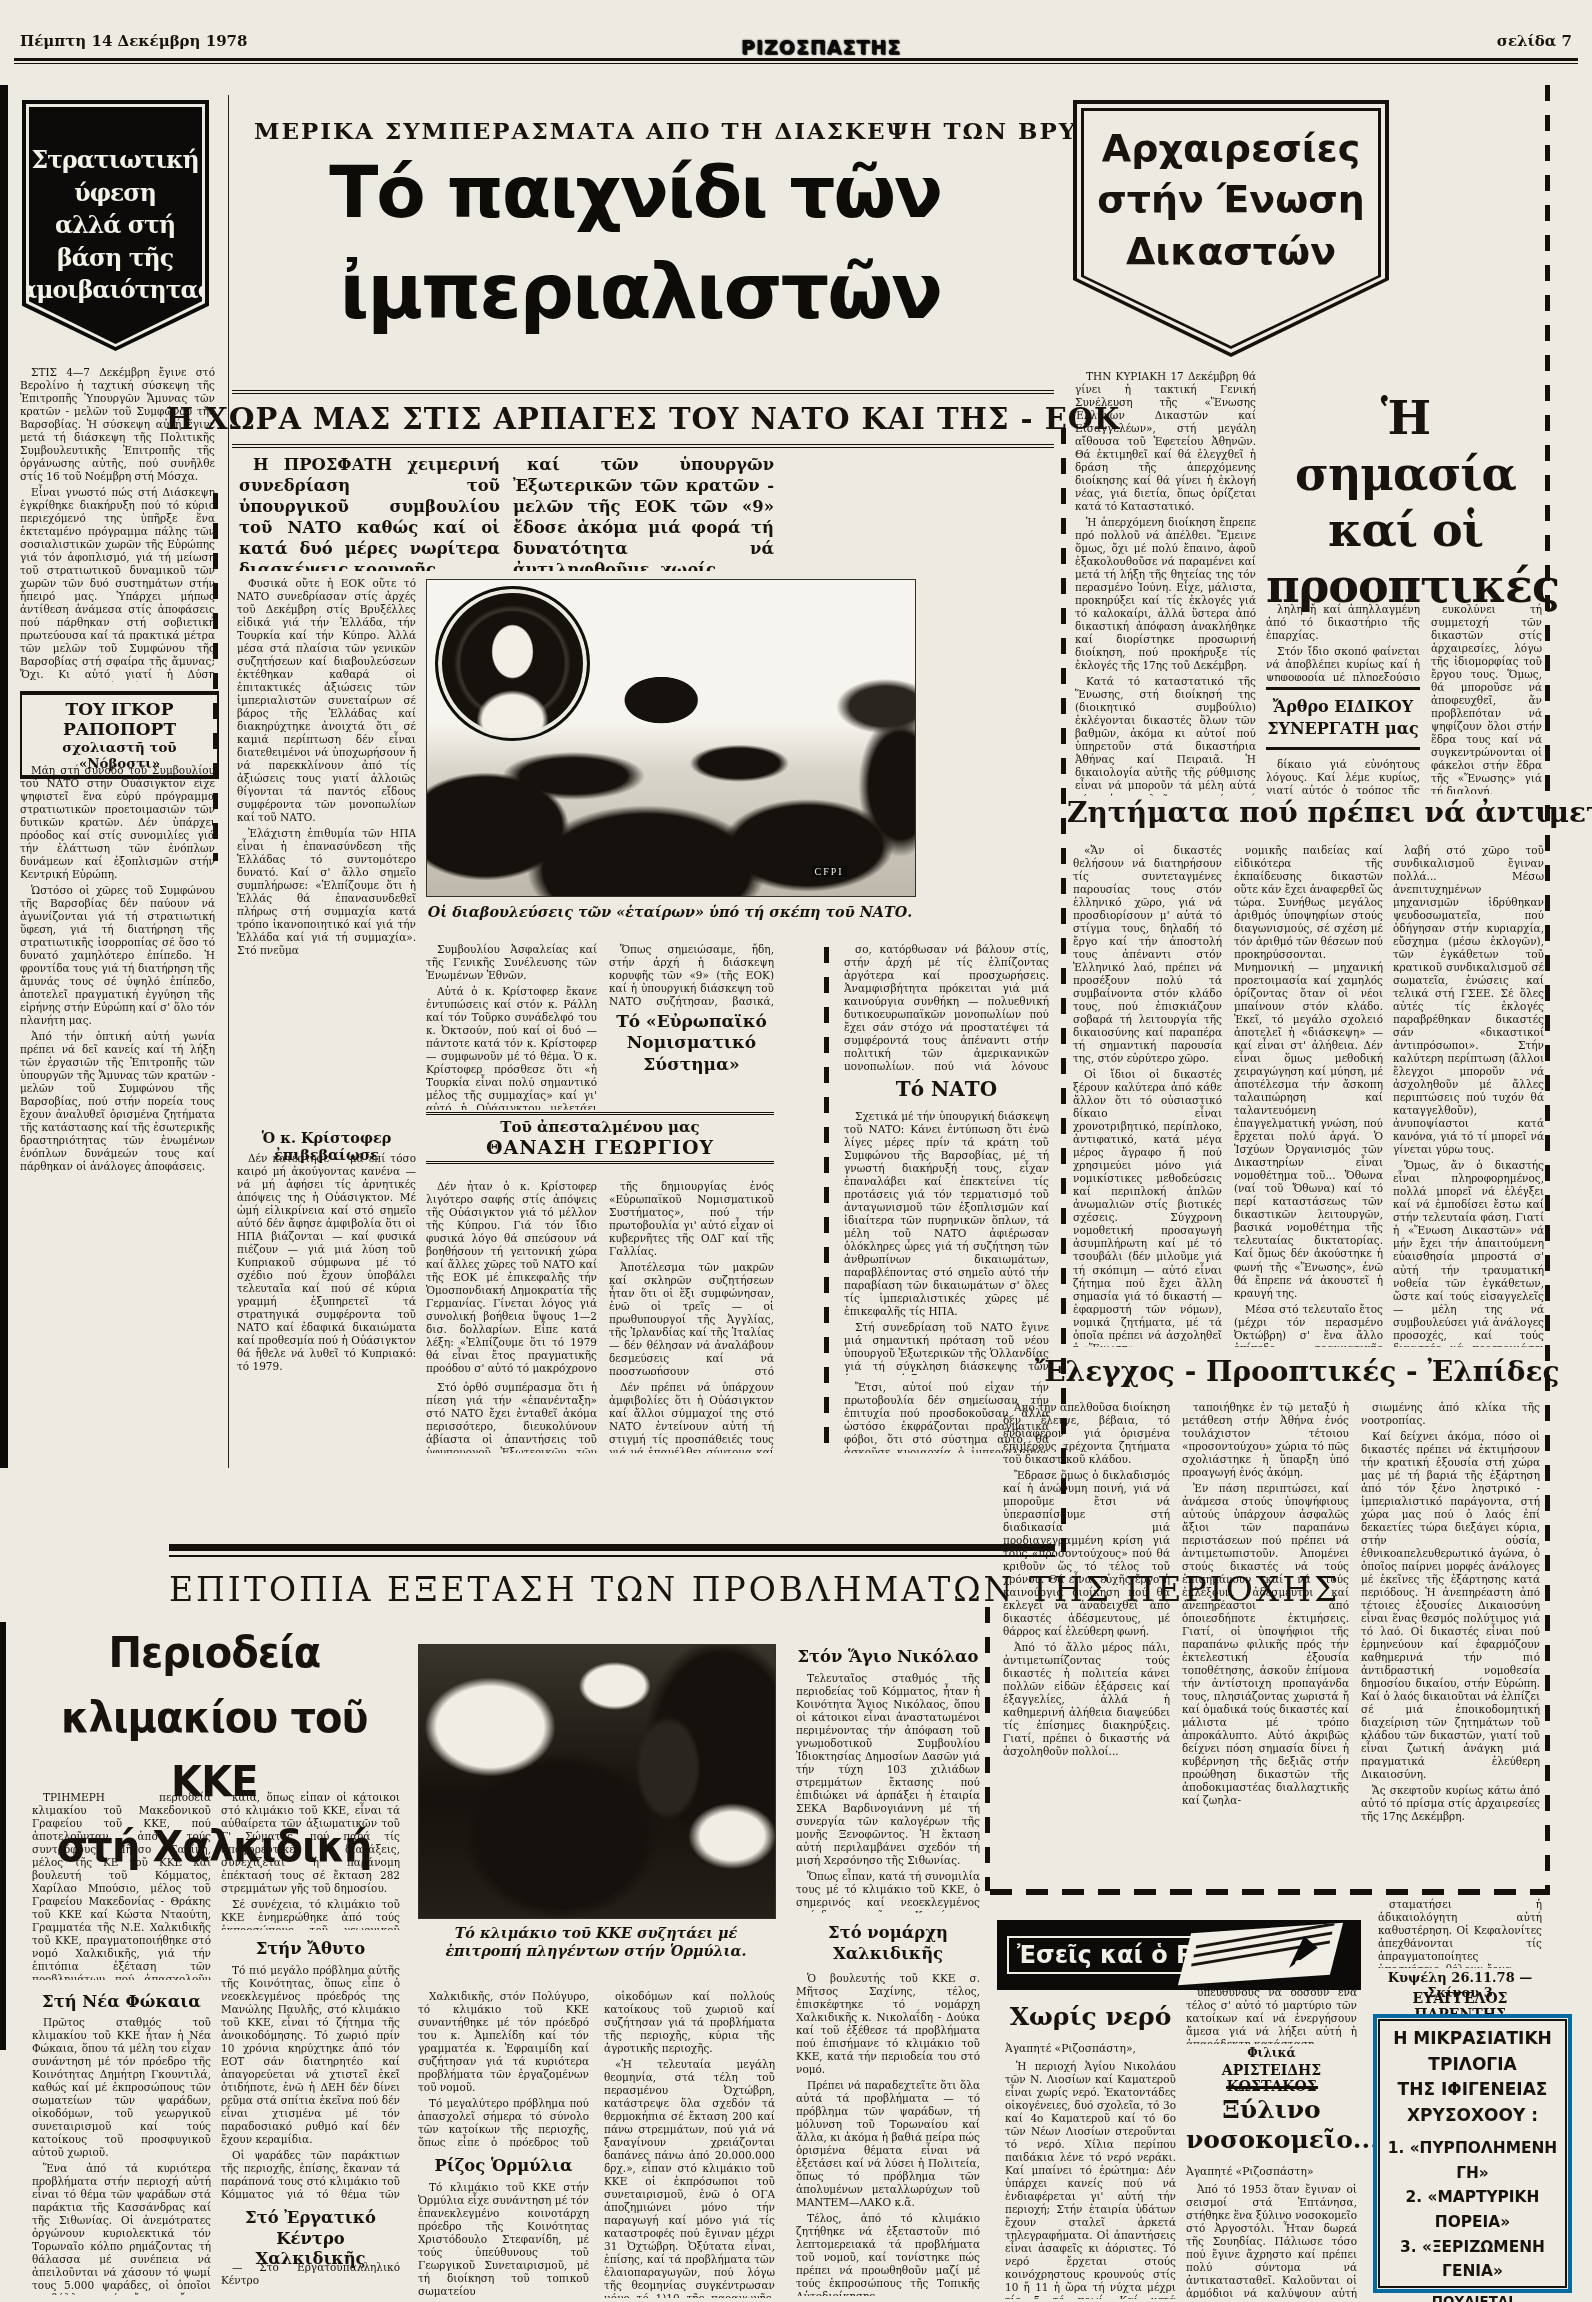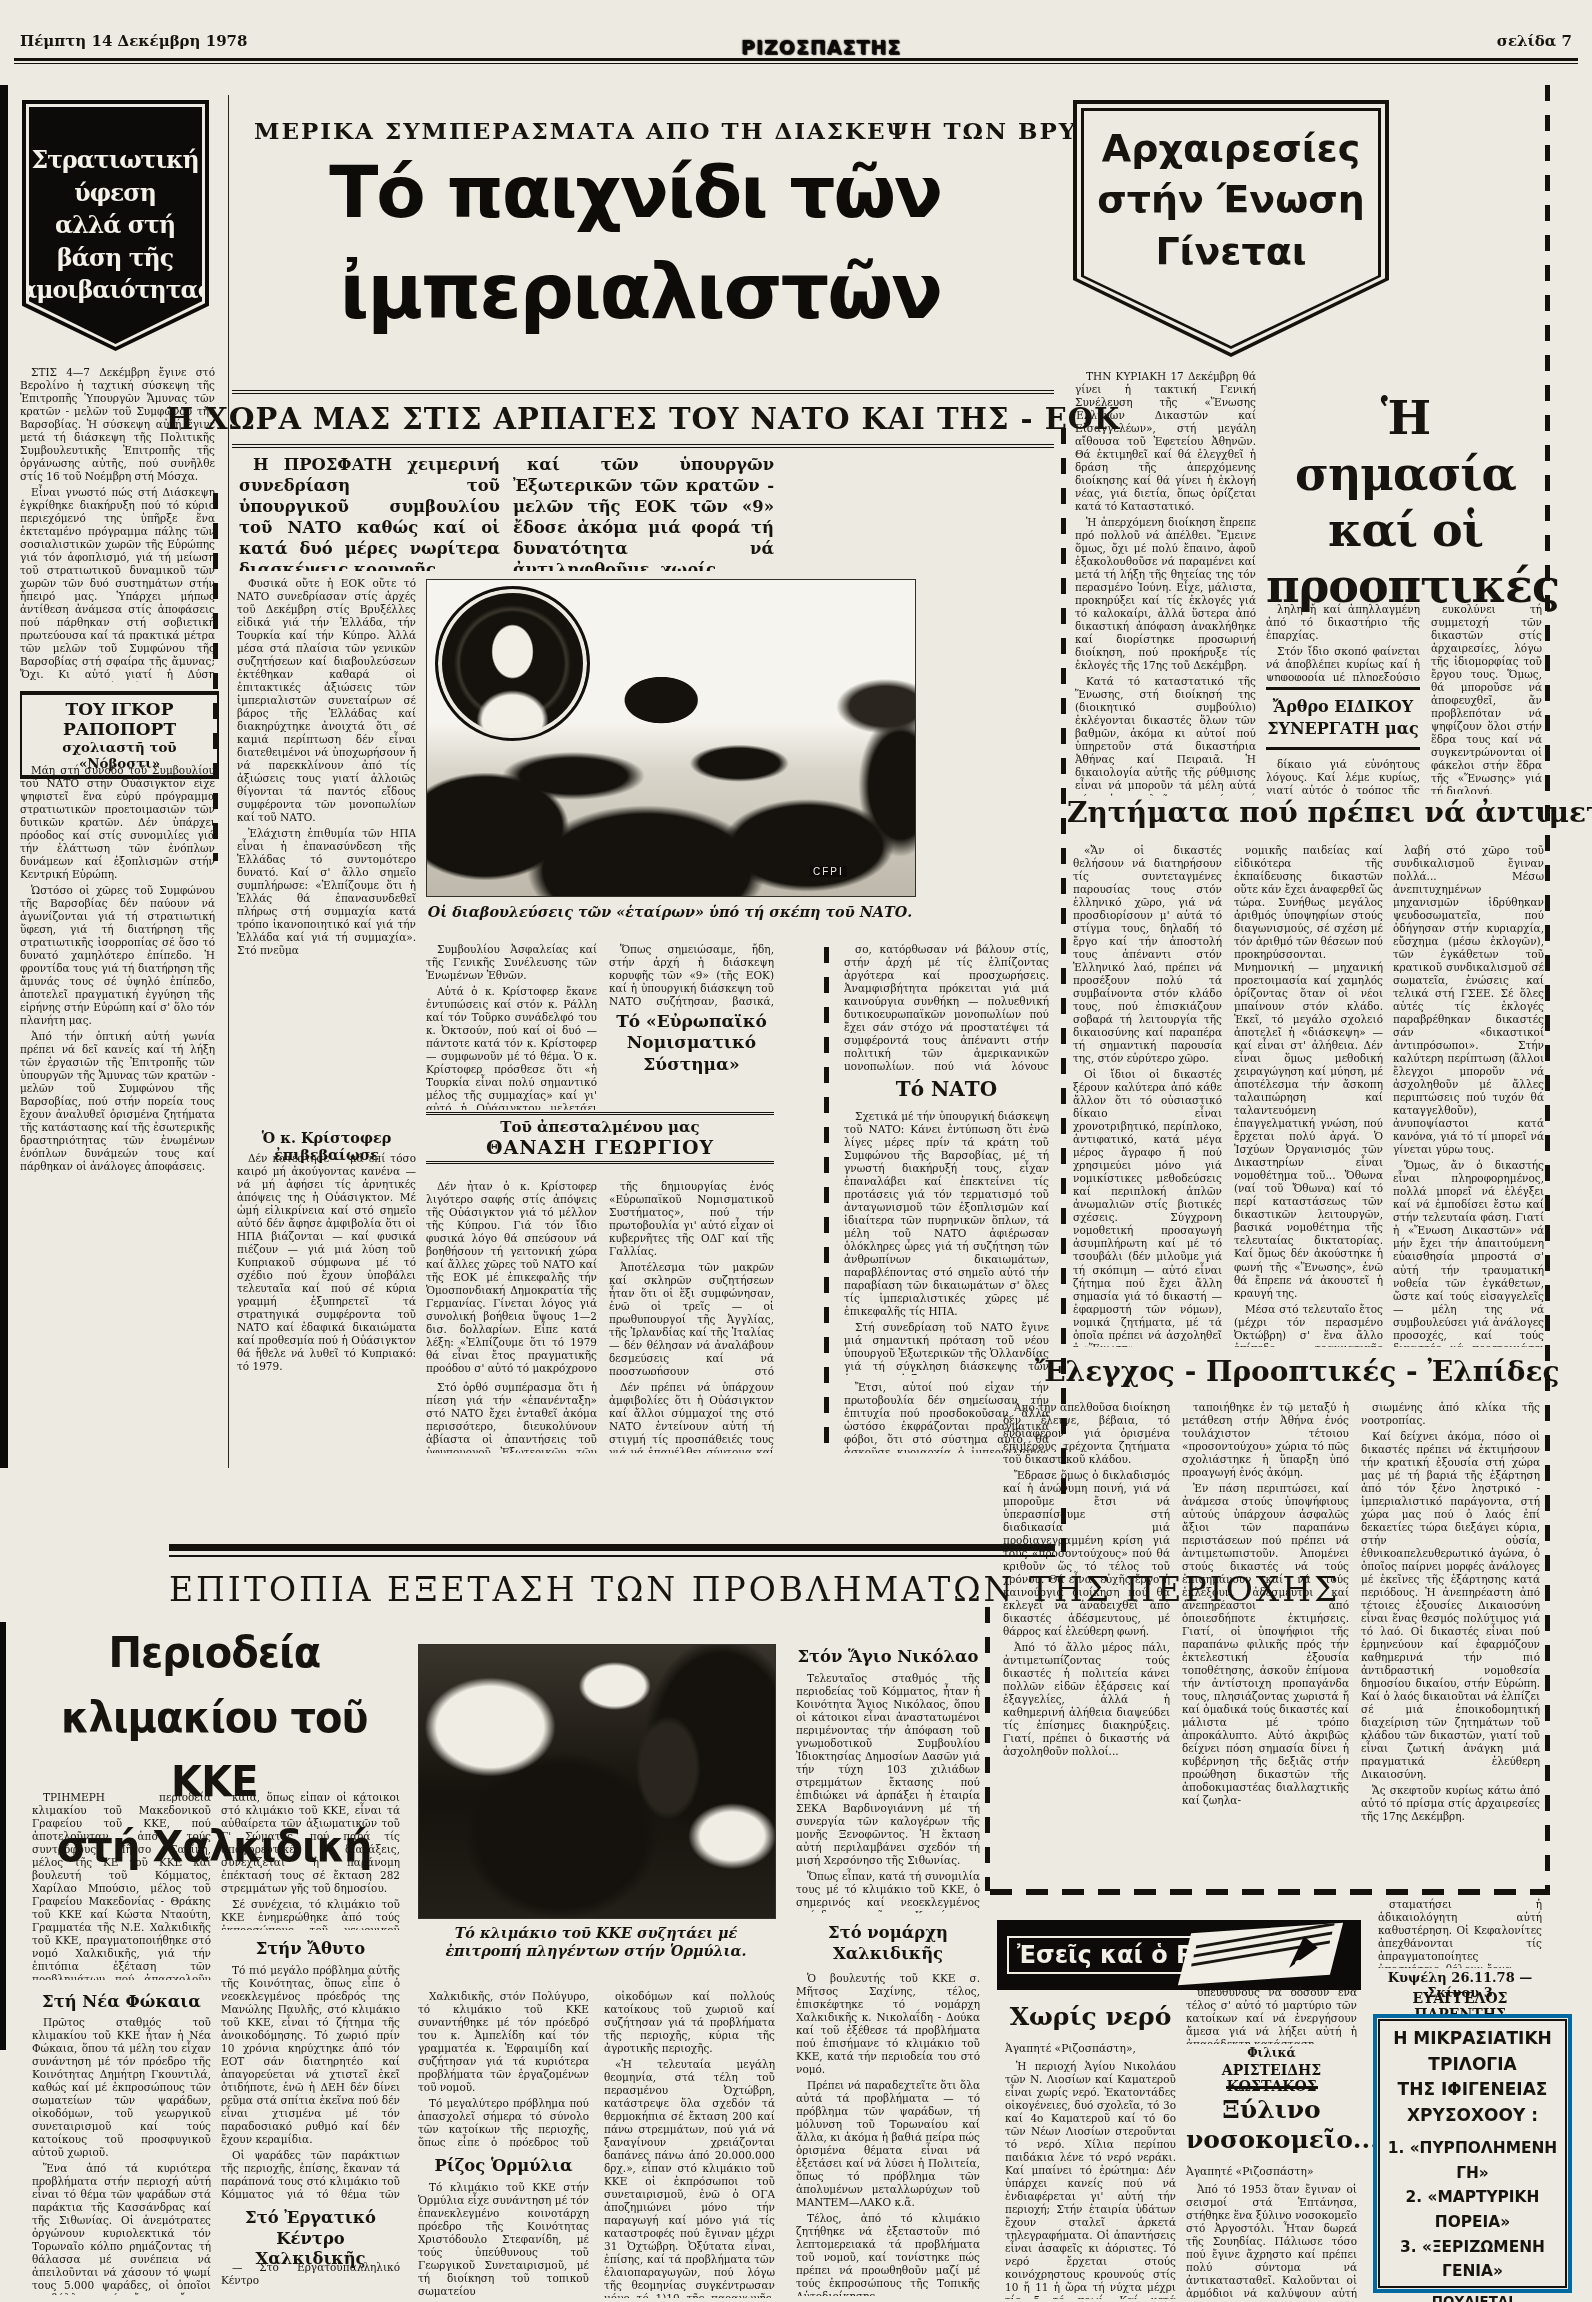--- a/index.html
+++ b/index.html
@@ -34,21 +34,21 @@
   .byline-box{border:2px solid #15120d;border-top-width:4px;border-bottom-width:4px;text-align:center;padding:4px 2px;}
   .byline-box .t1{font-weight:bold;font-size:17px;}
   .byline-box .t2{font-weight:bold;font-size:13.4px;}
   
   .kicker{font-weight:bold;font-size:23px;letter-spacing:2px;text-align:center;white-space:nowrap;}
   .big-head{font-family:"DejaVu Sans",sans-serif;font-weight:bold;color:#0e0c09;letter-spacing:-2px;}
   .band{border-top:4px double #15120d;border-bottom:4px double #15120d;display:flex;align-items:center;justify-content:center;}
   .band-text{font-weight:bold;font-size:29px;letter-spacing:1px;white-space:nowrap;}
   .photo{border:1px solid #33302a;}
   .photo-credit{position:absolute;right:14%;bottom:6%;background:#0d0b09;color:#f1eee5;
-                font-family:Liberation Sans, sans-serif;font-size:10px;padding:0 3px;letter-spacing:2px;margin-top:44px;}
+                font-family:Liberation Serif, serif;font-size:10px;padding:0 3px;letter-spacing:2px;margin-top:44px;}
   .inset-circle{position:absolute;border-radius:50%;border:3px solid #11100d;box-shadow:inset 0 0 0 4px #edeae1;}
   .mid-subhead{font-weight:bold;font-size:17px;text-align:center;line-height:1.25;margin:0 0;}
   .geo-byline{border-top:3px double #15120d;border-bottom:3px double #15120d;text-align:center;padding:3px 0;}
   .geo-byline .t1{font-weight:bold;font-size:15px;}
   .geo-byline .t2{font-weight:bold;font-size:19px;letter-spacing:1px;}
   
   .pennant,.pen-ly{clip-path:polygon(0 0,100% 0,100% 70%,50% 100%,0 70%);}
   .pennant{background:#15120d;}
   .pen-w1{position:absolute;inset:4px;background:#edeae1;}
   .pen-b1{position:absolute;inset:8px;background:#15120d;}
@@ -205,21 +205,21 @@
   <div class="abs vdash" style="left:985px;top:1607px;height:284px;"></div>
   <div class="abs hdash" style="left:990px;top:1889px;width:560px;"></div>
 
   <div class="abs pennant" style="left:1073px;top:100px;width:316px;height:257px;">
     <div class="pen-w1 pen-ly"></div>
     <div class="pen-b1 pen-ly"></div>
     <div class="pen-w2 pen-ly">
       <div class="pen-title lines" style="margin-top:12px;">
           <p class="pp">Αρχαιρεσίες</p>
           <p class="pp">στήν Ένωση</p>
-          <p class="pp">Γίνεται</p>
+          <p class="pp">Δικαστών</p>
         </div>
     </div>
   </div>
 
   <div class="abs body-text" style="left:1075px;top:370px;width:181px;height:426px;">
       <p class="pp">ΤΗΝ ΚΥΡΙΑΚΗ 17 Δεκέμβρη θά γίνει ἡ τακτική Γενική Συνέλευση τῆς «Ἕνωσης Ἑλλήνων Δικαστῶν καί Εἰσαγγελέων», στή μεγάλη αἴθουσα τοῦ Ἐφετείου Ἀθηνῶν. Θά ἐκτιμηθεῖ καί θά ἐλεγχθεῖ ἡ δράση τῆς ἀπερχόμενης διοίκησης καί θά γίνει ἡ ἐκλογή νέας, γιά διετία, ὅπως ὁρίζεται κατά τό Καταστατικό.</p>
       <p class="pp">Ἡ ἀπερχόμενη διοίκηση ἔπρεπε πρό πολλοῦ νά ἀπέλθει. Ἔμεινε ὅμως, ὄχι μέ πολύ ἔπαινο, ἀφοῦ ἐξακολουθοῦσε νά παραμένει καί μετά τή λήξη τῆς θητείας της τόν περασμένο Ἰούνη. Εἶχε, μάλιστα, προκηρύξει καί τίς ἐκλογές γιά τό καλοκαίρι, ἀλλά ὕστερα ἀπό δικαστική ἀπόφαση ἀνακλήθηκε καί διορίστηκε προσωρινή διοίκηση, πού προκήρυξε τίς ἐκλογές τῆς 17ης τοῦ Δεκέμβρη.</p>
       <p class="pp">Κατά τό καταστατικό τῆς Ἕνωσης, στή διοίκησή της (διοικητικό συμβούλιο) ἐκλέγονται δικαστές ὅλων τῶν βαθμῶν, ἀκόμα κι αὐτοί πού ὑπηρετοῦν στά δικαστήρια Ἀθήνας καί Πειραιᾶ. Ἡ δικαιολογία αὐτῆς τῆς ρύθμισης εἶναι νά μποροῦν τά μέλη αὐτά νά ἀπασχολοῦνται μέ τή διοίκηση τῆς «Ἕνωσης», στήν ἕδρα τους, παράλ-</p>
     </div>
   <div class="abs serif-head lines" style="left:1266px;top:390px;width:279px;">

